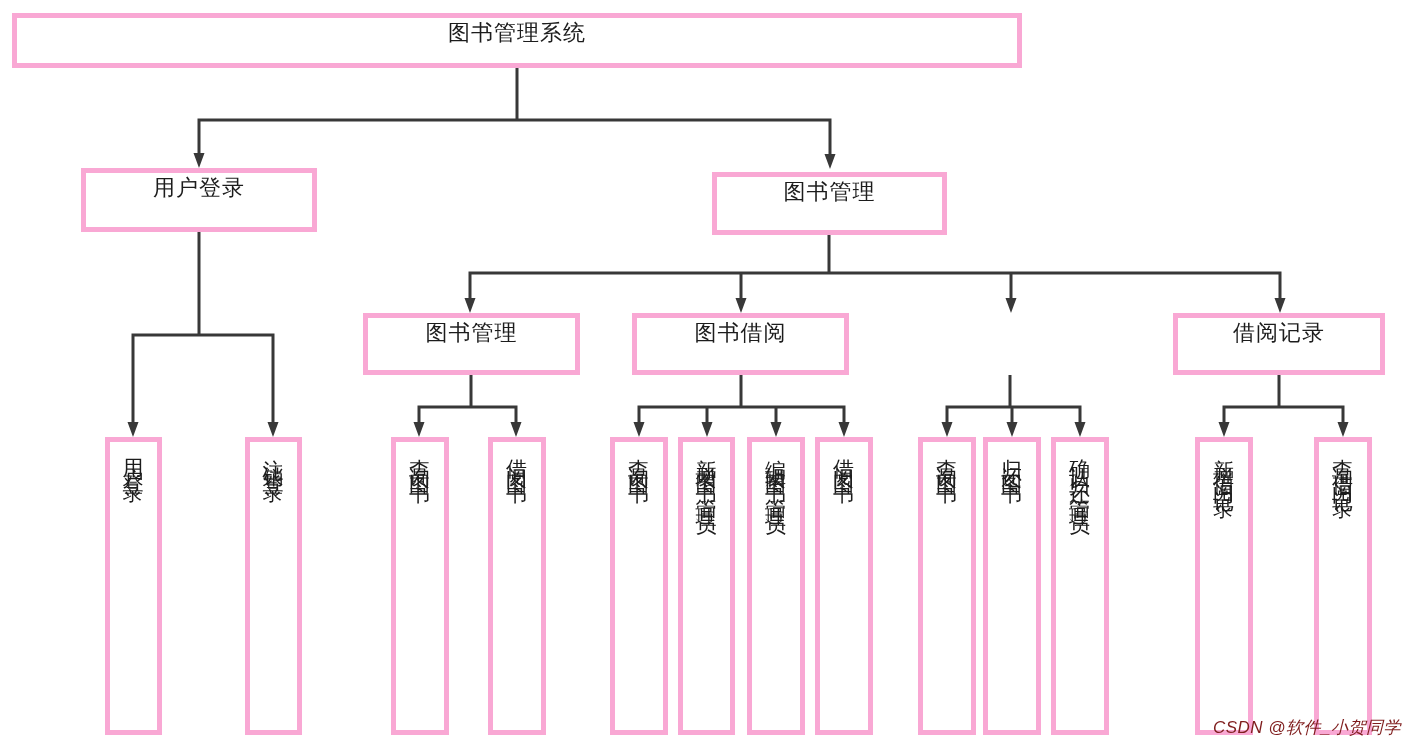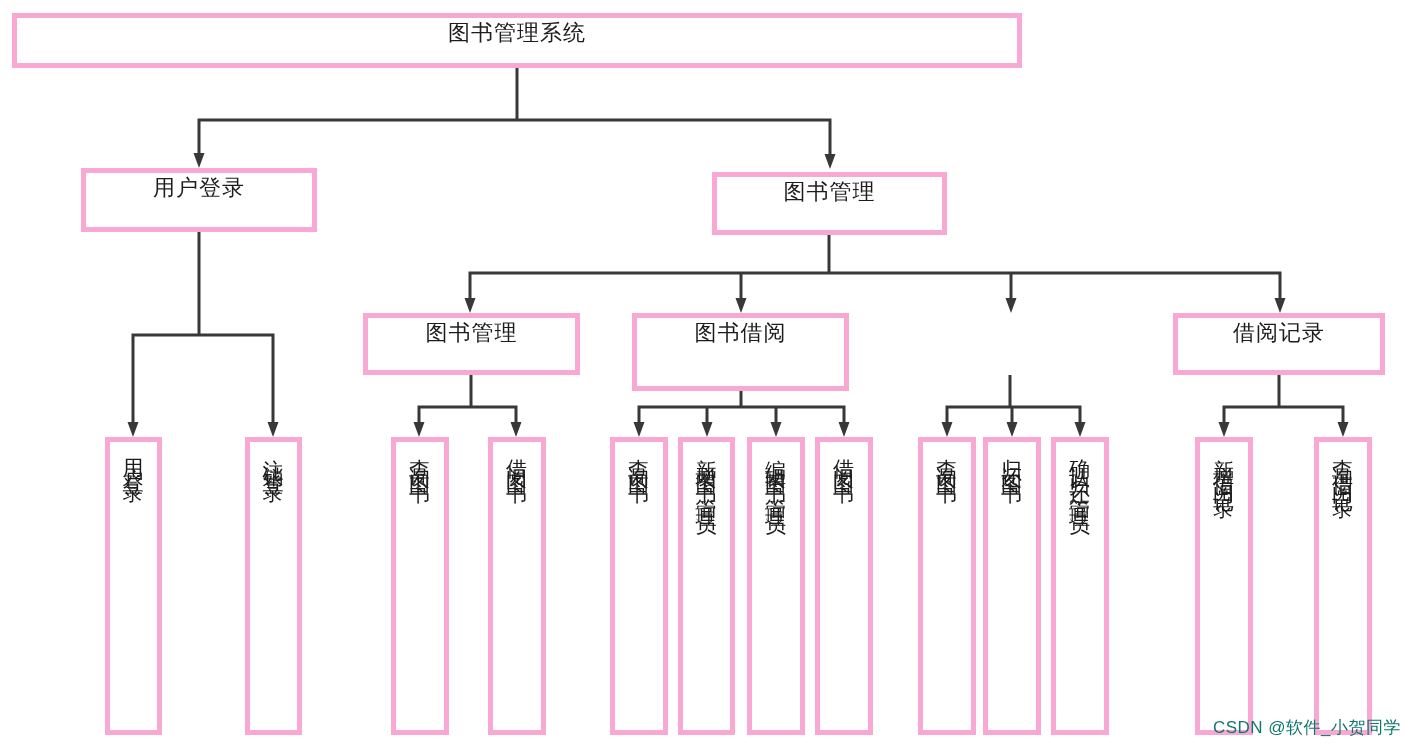--- a/index.html
+++ b/index.html
@@ -52,22 +52,23 @@
     letter-spacing: 8px;
     color: #1c1c1c;
     white-space: nowrap;
   }
   .watermark {
     position: absolute;
     right: 4px;
     top: 716px;
     font-size: 17px;
     letter-spacing: 0.5px;
-    color: #0f766e;
+    color: #7f1d1d;
     white-space: nowrap;
+    font-style: italic;
   }
 </style>
 </head>
 <body>
 
 <div class="canvas">
 
   <svg class="wires" width="1405" height="747" viewBox="0 0 1405 747">
     <g>
       <path class="wire" d="M517 68 V120 M197.5 120 H831.5 M199 120 V155 M830 120 V156"></path>
@@ -106,21 +107,21 @@
   <div class="box hbox" style="left:81px;top:168px;width:236px;height:64px">
     <span>用户登录</span>
   </div>
   <div class="box hbox" style="left:712px;top:172px;width:235px;height:63px">
     <span>图书管理</span>
   </div>
 
   <div class="box hbox" style="left:363px;top:313px;width:217px;height:62px">
     <span>图书管理</span>
   </div>
-  <div class="box hbox" style="left:632px;top:313px;width:217px;height:78px">
+  <div class="box hbox" style="left:632px;top:313px;width:217px;height:62px">
     <span>图书借阅</span>
   </div>
   <div class="box hbox" style="left:1173px;top:313px;width:212px;height:62px">
     <span>借阅记录</span>
   </div>
 
   <div class="box vbox" style="left:105px;top:437px;width:57px;height:298px">
     <span>用户登录</span>
   </div>
   <div class="box vbox" style="left:245px;top:437px;width:57px;height:298px">

